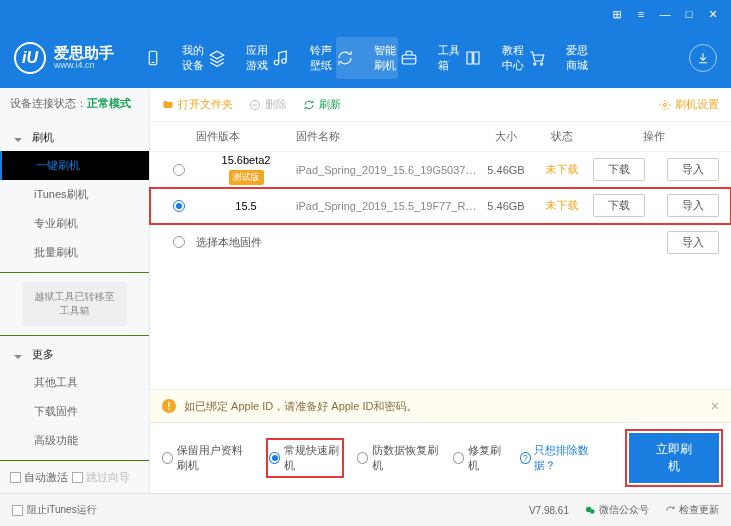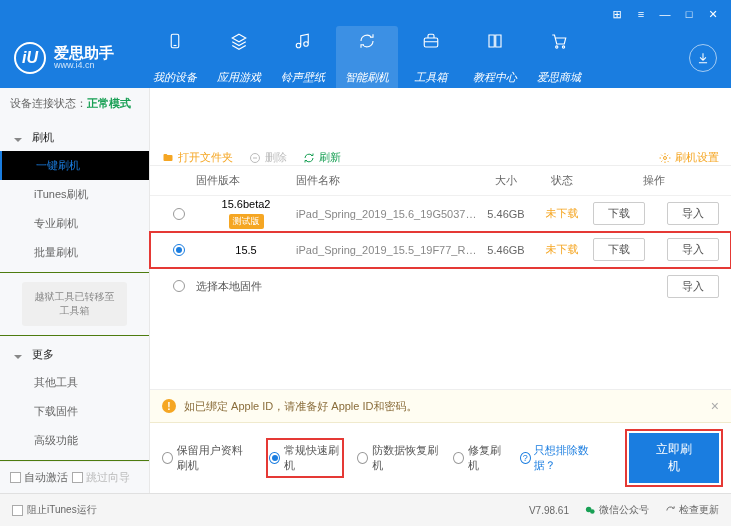--- a/index.html
+++ b/index.html
@@ -6,42 +6,42 @@
 body { width:731px; height:526px; background:#1a7de0; overflow:hidden; display:flex; flex-direction:column; }
 .titlebar { height:28px; display:flex; justify-content:flex-end; align-items:center; padding:0 10px; gap:8px; color:#fff; font-size:11px; }
 .titlebar .tb-btn { cursor:pointer; width:16px; text-align:center; }
 .header { height:60px; display:flex; align-items:center; padding:0 14px; color:#fff; }
 .logo-wrap { display:flex; align-items:center; gap:8px; width:130px; }
 .logo-circle { width:32px; height:32px; border:2px solid #fff; border-radius:50%; display:flex; align-items:center; justify-content:center; font-size:16px; font-weight:bold; font-style:italic; }
 .logo-text { display:flex; flex-direction:column; line-height:1.1; }
 .logo-text .t1 { font-size:15px; font-weight:bold; }
 .logo-text .t2 { font-size:9px; opacity:.8; }
 .nav { display:flex; gap:2px; flex:1; }
-.nav-item { width:62px; display:flex; flex-direction:column; align-items:center; justify-content:center; font-size:11px; padding:6px 0; border-radius:3px; cursor:pointer; gap:20px;font-style:italic; }
+.nav-item { width:62px; display:flex; flex-direction:row; align-items:center; justify-content:center; font-size:11px; padding:6px 0; border-radius:3px; cursor:pointer; gap:20px; }
 .nav-item.active { background:rgba(255,255,255,.15); }
 .nav-icon { width:18px; height:18px; display:flex; align-items:center; justify-content:center; }
 .nav-icon svg { width:18px; height:18px; fill:none; stroke:#fff; stroke-width:1.5; }
 .dl-circle { width:28px; height:28px; border:1.5px solid rgba(255,255,255,.6); border-radius:50%; display:flex; align-items:center; justify-content:center; margin-left:auto; cursor:pointer; }
 .dl-circle svg { width:14px; height:14px; stroke:#fff; fill:none; stroke-width:1.8; }
 .body { flex:1; display:flex; background:#fff; min-height:0; }
 .sidebar { width:150px; background:#f7f8fa; border-right:1px solid #e8e8e8; display:flex; flex-direction:column; font-size:11px; }
 .conn-status { padding:8px 10px; color:#666; }
 .conn-status b { color:#19a055; }
 .side-group { border-bottom:1px solid #4d7c0f; padding:5px 0; }
 .side-head { display:flex; align-items:center; gap:6px; padding:6px 14px; color:#222; cursor:pointer; }
 .side-sub { padding:7px 14px 7px 34px; color:#666; cursor:pointer; }
 .side-sub.active { background:#000000; color:#1a7de0; border-left:2px solid #1a7de0; }
 .side-lock { background:#efefef; margin:4px 22px; border-radius:3px; padding:8px; text-align:center; color:#888; font-size:10px; line-height:1.4; }
 .side-flex { flex:1; }
 .side-opts { padding:8px 10px; display:flex; align-items:center; gap:4px; border-top:1px solid #eee; }
 .side-opts label { display:flex; align-items:center; gap:3px; color:#666; }
 .chk { width:11px; height:11px; border:1px solid #aaa; background:#fff; display:inline-block; }
 .device-box { padding:8px 10px; border-top:1px solid #eee; }
 .main { flex:1; display:flex; flex-direction:column; min-width:0; }
-.toolbar { height:34px; border-bottom:1px solid #eee; display:flex; align-items:flex-end; padding:0 12px; font-size:11px; gap:16px;margin-top:44px; }
+.toolbar { height:34px; border-bottom:1px solid #eee; display:flex; align-items:center; padding:0 12px; font-size:11px; gap:16px; }
 .tool-link { display:flex; align-items:center; gap:4px; cursor:pointer; color:#555; }
 .tool-link.orange { color:#f5a623; }
 .tool-link.gray { color:#bbb; }
 .tool-link.green { color:#19a055; }
 .tool-link svg { width:12px; height:12px; }
 .tool-spacer { flex:1; }
 .thead { height:30px; display:flex; align-items:center; padding:0 12px 0 46px; font-size:11px; color:#666; border-bottom:1px solid #f0f0f0; }
 .col-ver { width:100px; }
 .col-name { flex:1; }
 .col-size { width:58px; text-align:center; }

